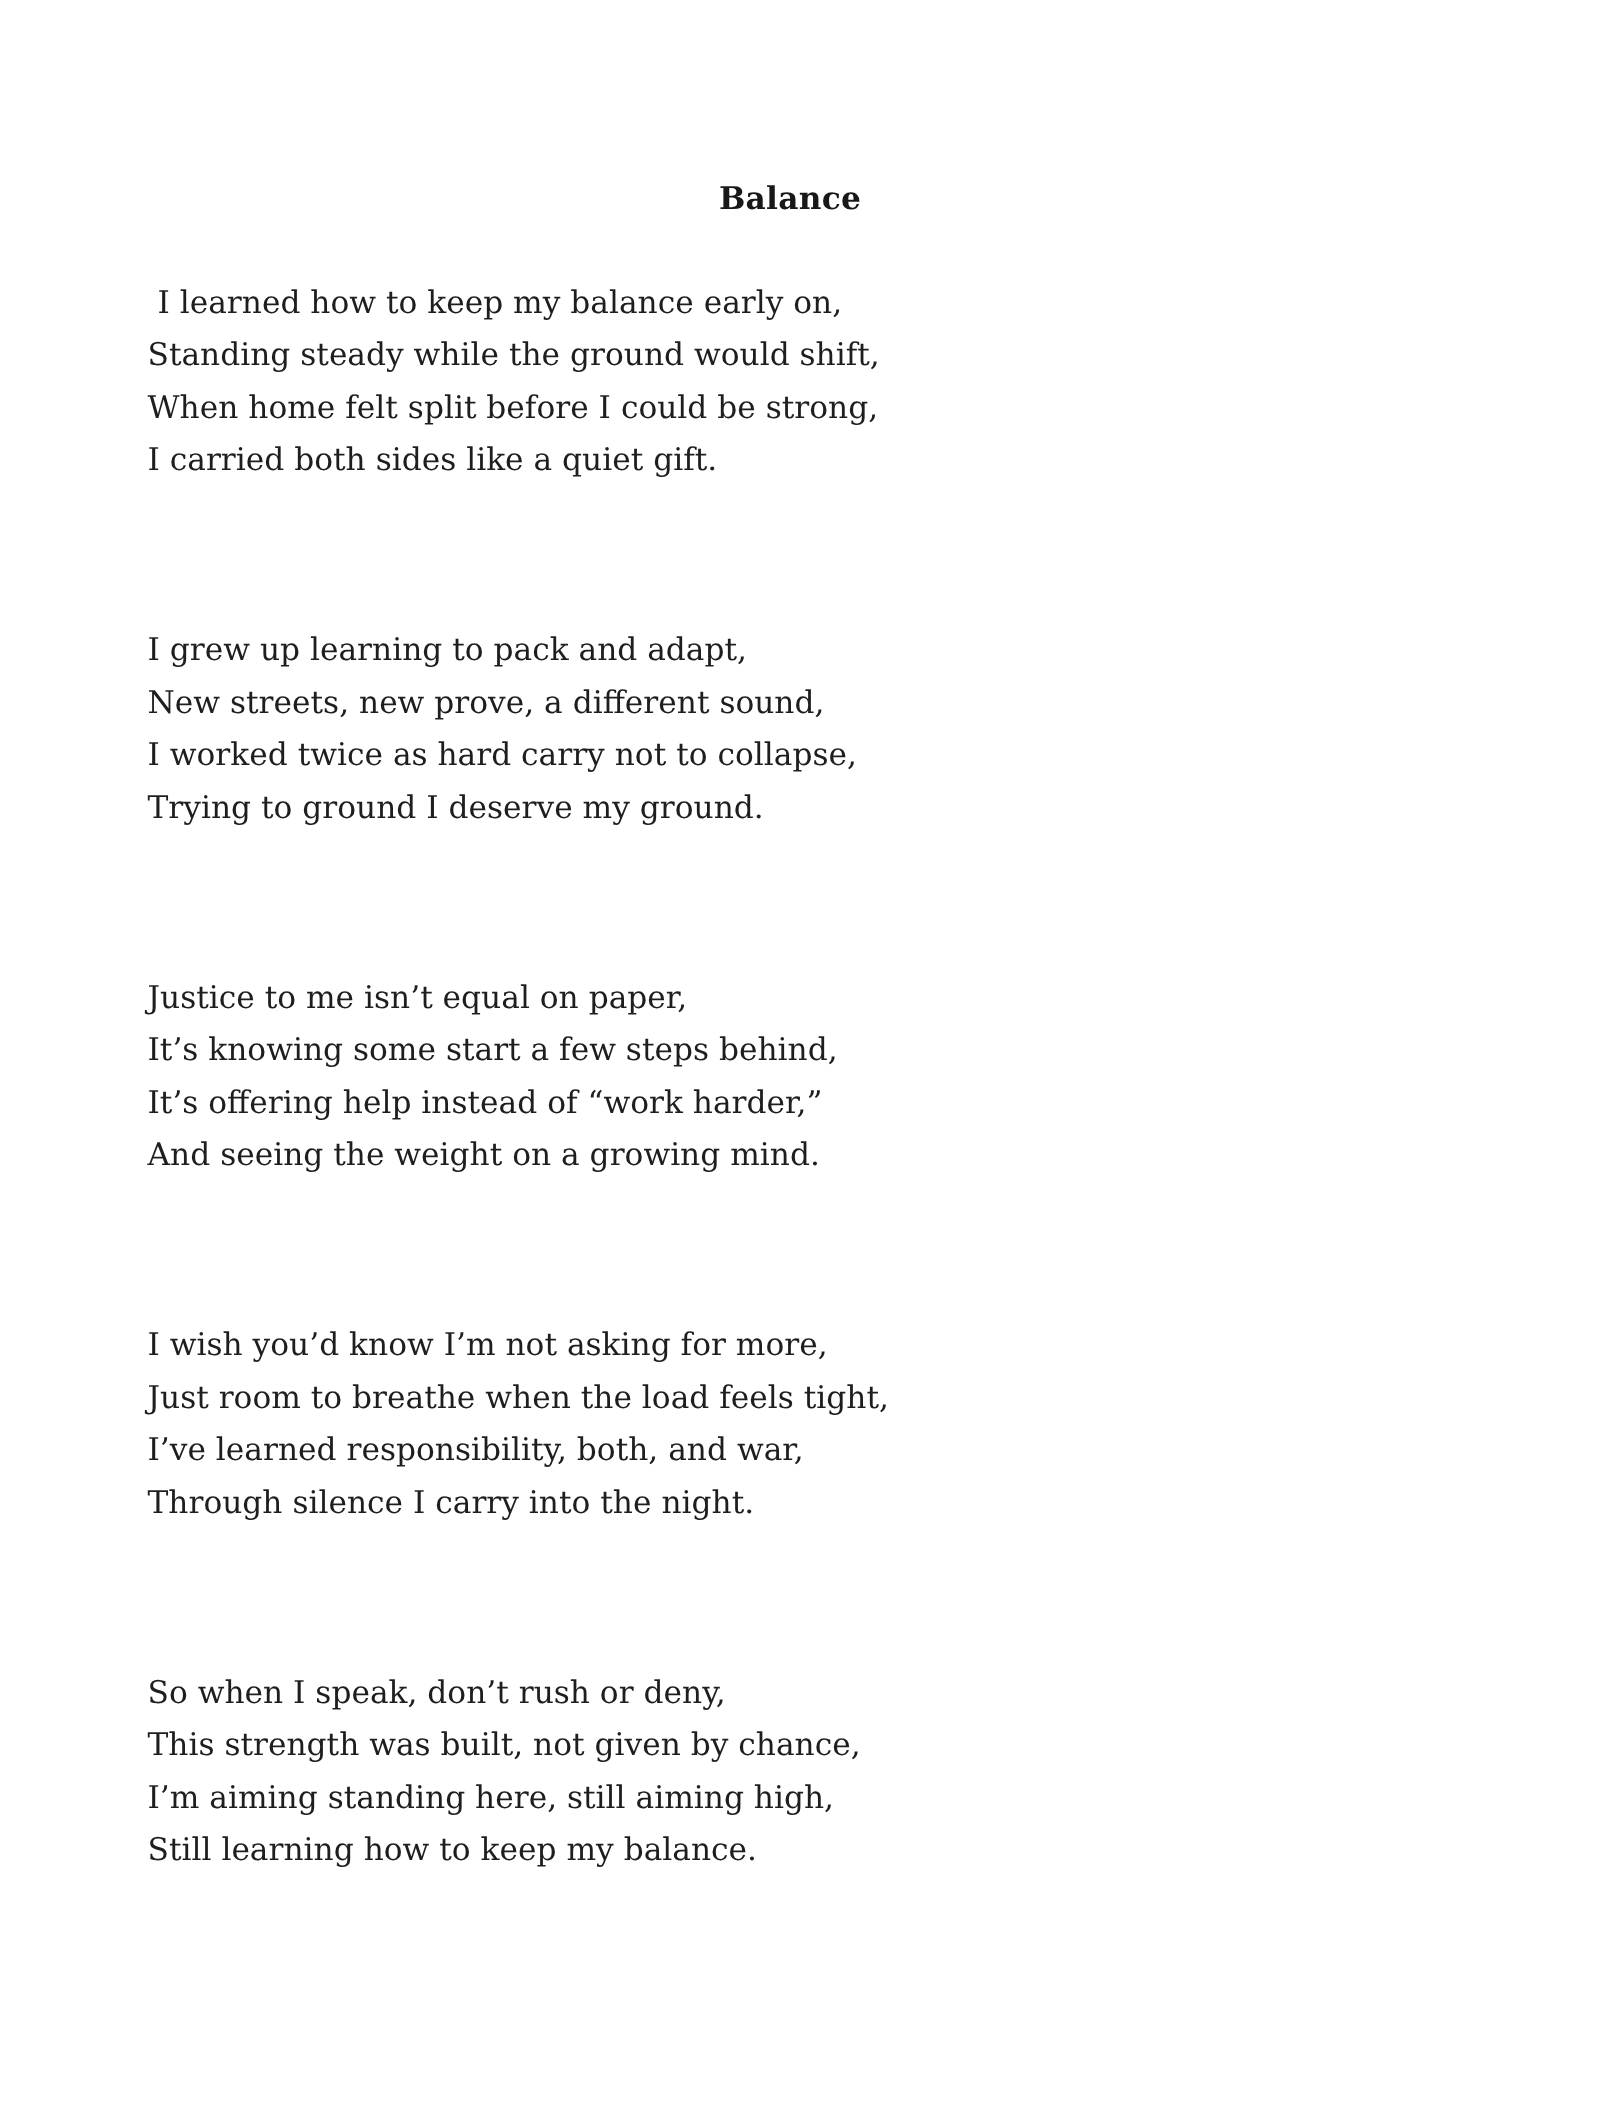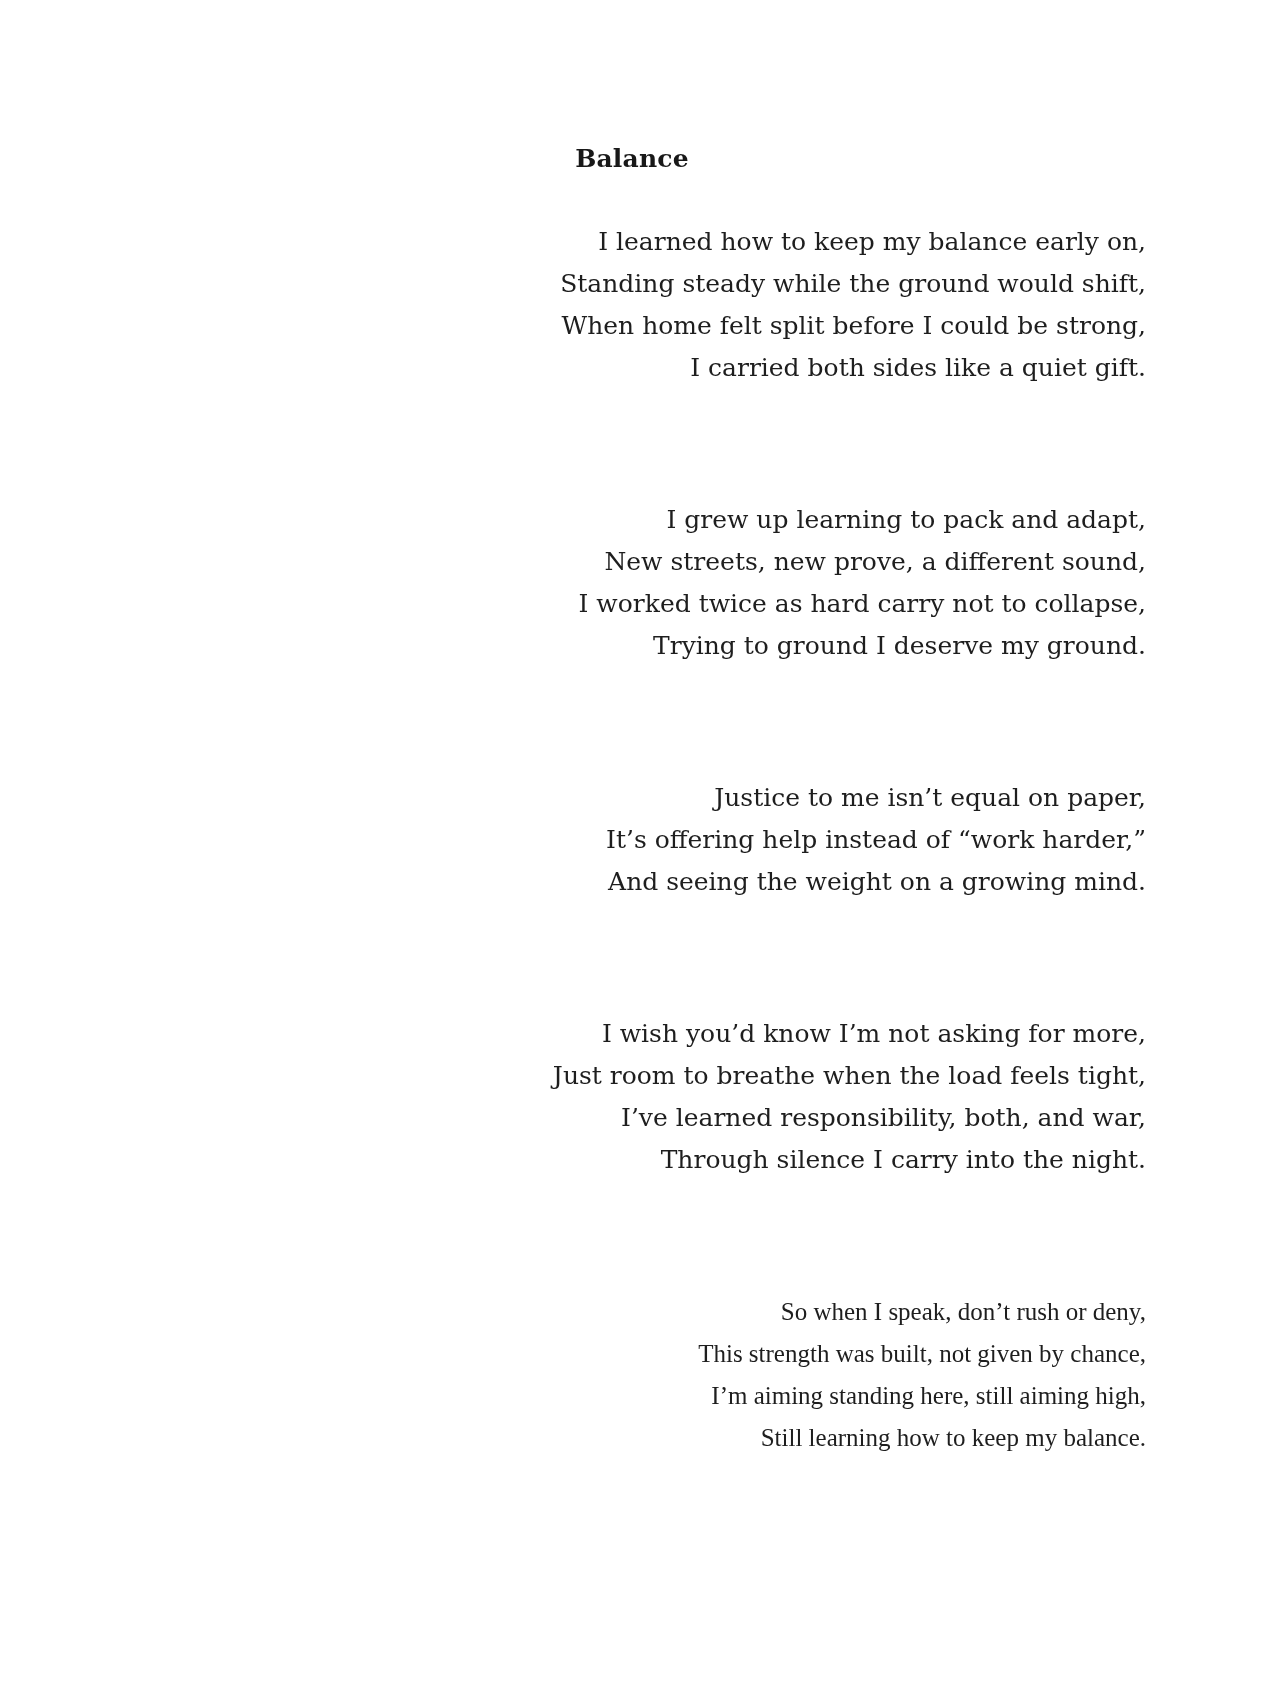--- a/index.html
+++ b/index.html
@@ -37,29 +37,27 @@
     line-height: 42px;
     font-weight: 700;
     letter-spacing: 0.2px;
     color: #181818;
   }
   .stanza {
     margin: 0 0 110px 0;
   }
   .stanza:last-child {
     margin-bottom: 0;
-    font-family: Liberation Serif, serif;
   }
   .poem-line {
     margin: 0;
     font-size: 25px;
     line-height: 42px;
     white-space: pre-wrap;
     color: #1e1e1e;
-    text-align: right;
   }
 </style>
 </head>
 <body>
 
 <div class="page">
   <div class="content">
 
     <h1 class="poem-title">Balance</h1>
 
@@ -72,20 +70,21 @@
 
     <div class="stanza">
       <p class="poem-line">I grew up learning to pack and adapt,</p>
       <p class="poem-line">New streets, new prove, a different sound,</p>
       <p class="poem-line">I worked twice as hard carry not to collapse,</p>
       <p class="poem-line">Trying to ground I deserve my ground.</p>
     </div>
 
     <div class="stanza">
       <p class="poem-line">Justice to me isn’t equal on paper,</p>
+      <p class="poem-line">It’s knowing some start a few steps behind,</p>
       <p class="poem-line">It’s offering help instead of “work harder,”</p>
       <p class="poem-line">And seeing the weight on a growing mind.</p>
     </div>
 
     <div class="stanza">
       <p class="poem-line">I wish you’d know I’m not asking for more,</p>
       <p class="poem-line">Just room to breathe when the load feels tight,</p>
       <p class="poem-line">I’ve learned responsibility, both, and war,</p>
       <p class="poem-line">Through silence I carry into the night.</p>
     </div>

